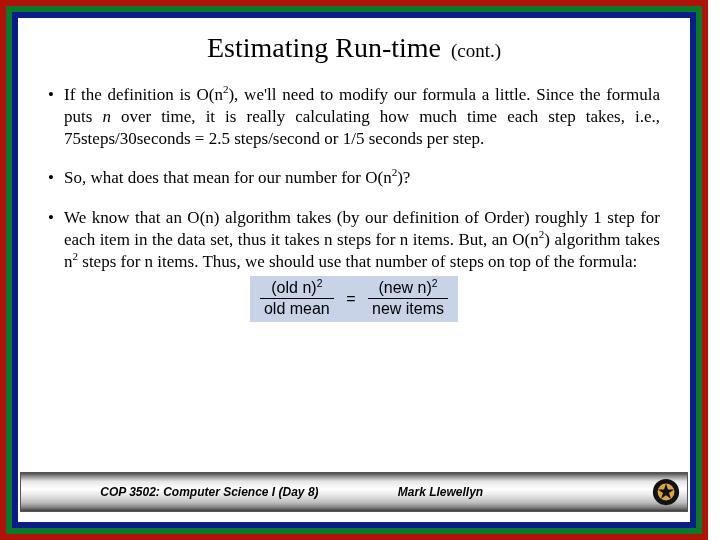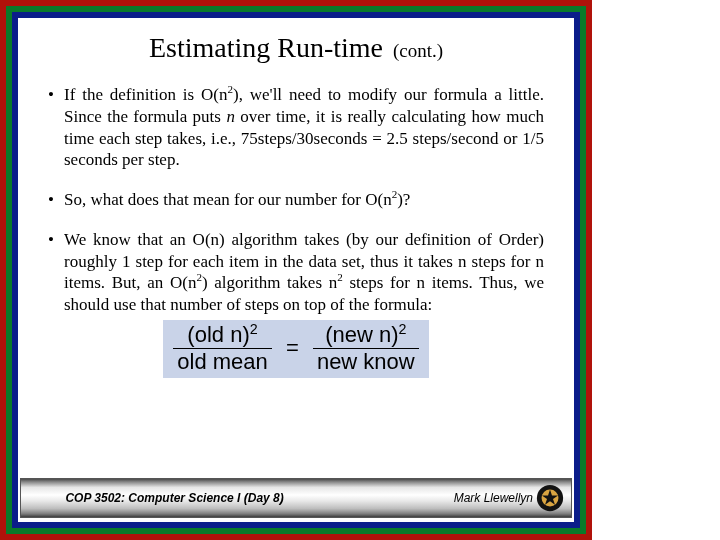--- a/index.html
+++ b/index.html
@@ -3,21 +3,21 @@
 <meta charset="utf-8">
 <style>
   * { margin: 0; padding: 0; box-sizing: border-box; }
   body {
     width: 720px;
     height: 540px;
     overflow: hidden;
     font-family: "Times New Roman", Times, serif;
   }
   .outer-border {
-    width: 592px;
+    width: 708px;
     height: 540px;
     background: #b0120a; 
     padding: 6px;
   }
   .mid-border {
     width: 100%;
     height: 100%;
     background: #0a7a2a; 
     padding: 6px;
   }
@@ -78,21 +78,21 @@
 
   .formula-wrap {
     text-align: center;
     margin-top: -2px;
   }
   .formula {
     display: inline-block;
     background: #c9d3e8;
     padding: 4px 10px 5px 10px;
     font-family: Arial, Helvetica, sans-serif;
-    font-size: 22px;
+    font-size: 16px;
     line-height: 1;
   }
   .frac {
     display: inline-block;
     vertical-align: middle;
     text-align: center;
   }
   .frac .num {
     display: block;
     padding: 0 4px 2px 4px;
@@ -104,21 +104,21 @@
   }
   .eq-sign {
     display: inline-block;
     vertical-align: middle;
     padding: 0 8px;
   }
   .formula .sup2 { font-size: 0.65em; vertical-align: super; line-height: 0; }
 
   .footer {
     height: 40px;
-    margin: 0 2px 4px 2px;
+    margin: 0 2px 10px 2px;
     position: relative;
     display: flex;
     align-items: center;
     background: linear-gradient(to bottom,
       #4a4a4a 0%, #8a8a8a 8%, #e6e6e6 22%, #ffffff 42%,
       #e8e8e8 58%, #bdbdbd 78%, #7a7a7a 92%, #3c3c3c 100%);
     border: 1px solid #555;
     font-family: Arial, Helvetica, sans-serif;
   }
   .footer-left {
@@ -132,24 +132,24 @@
   .footer-mid {
     flex: 0.8;
     text-align: center;
     font-size: 12px;
     font-style: italic;
     font-weight: bold;
     color: #000;
   }
   .footer-right {
     flex: 0.8;
-    text-align: right;
+    text-align: left;
     font-size: 12px;
     font-style: italic;
-    font-weight: normal;
+    font-weight: bold;
     color: #000;
   }
   .logo {
     width: 30px;
     height: 30px;
     margin: 0 6px 0 2px;
     position: relative;
     flex-shrink: 0;
   }
 </style>
@@ -191,21 +191,21 @@
 
           <div class="formula-wrap">
             <div class="formula">
               <span class="frac">
                 <span class="num">(<span>old n</span>)<span class="sup2">2</span></span>
                 <span class="den">old mean</span>
               </span>
               <span class="eq-sign">=</span>
               <span class="frac">
                 <span class="num">(<span>new n</span>)<span class="sup2">2</span></span>
-                <span class="den">new know</span>
+                <span class="den">new items</span>
               </span>
             </div>
           </div>
 
         </div>
 
         <div class="footer">
           <div class="footer-left">COP 3502: Computer Science I (Day 8)</div>
           <div class="footer-right">Mark Llewellyn</div>
           <div class="logo">

